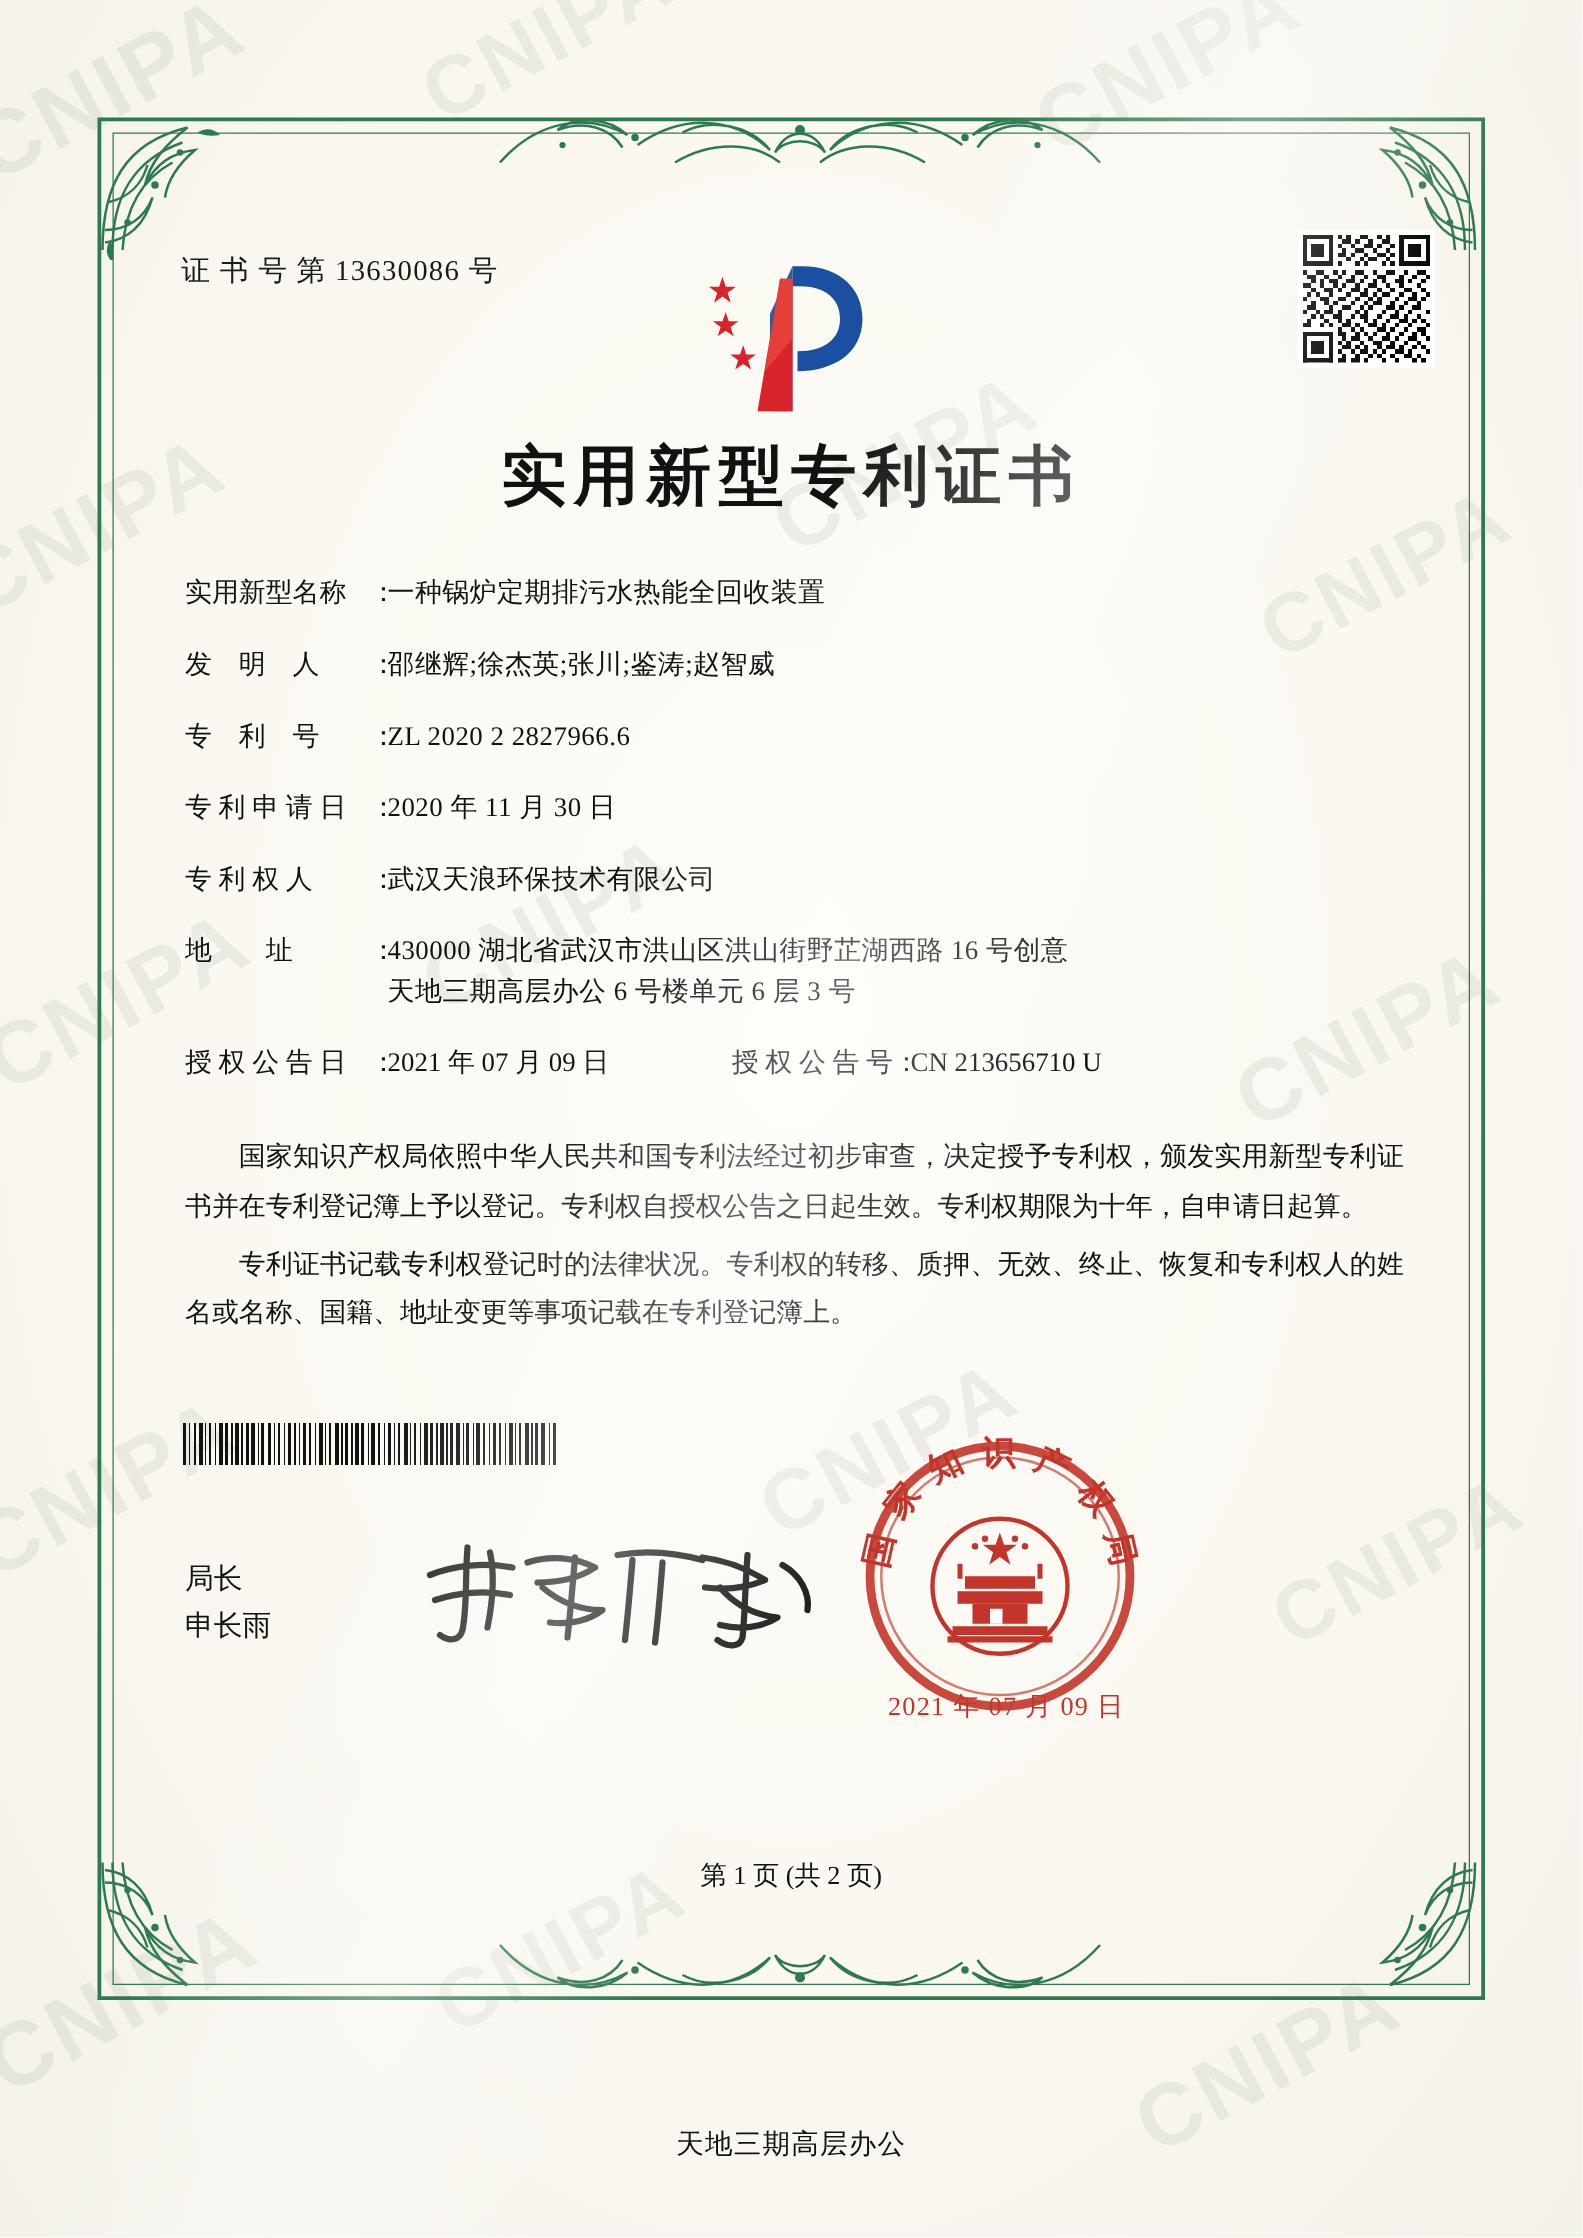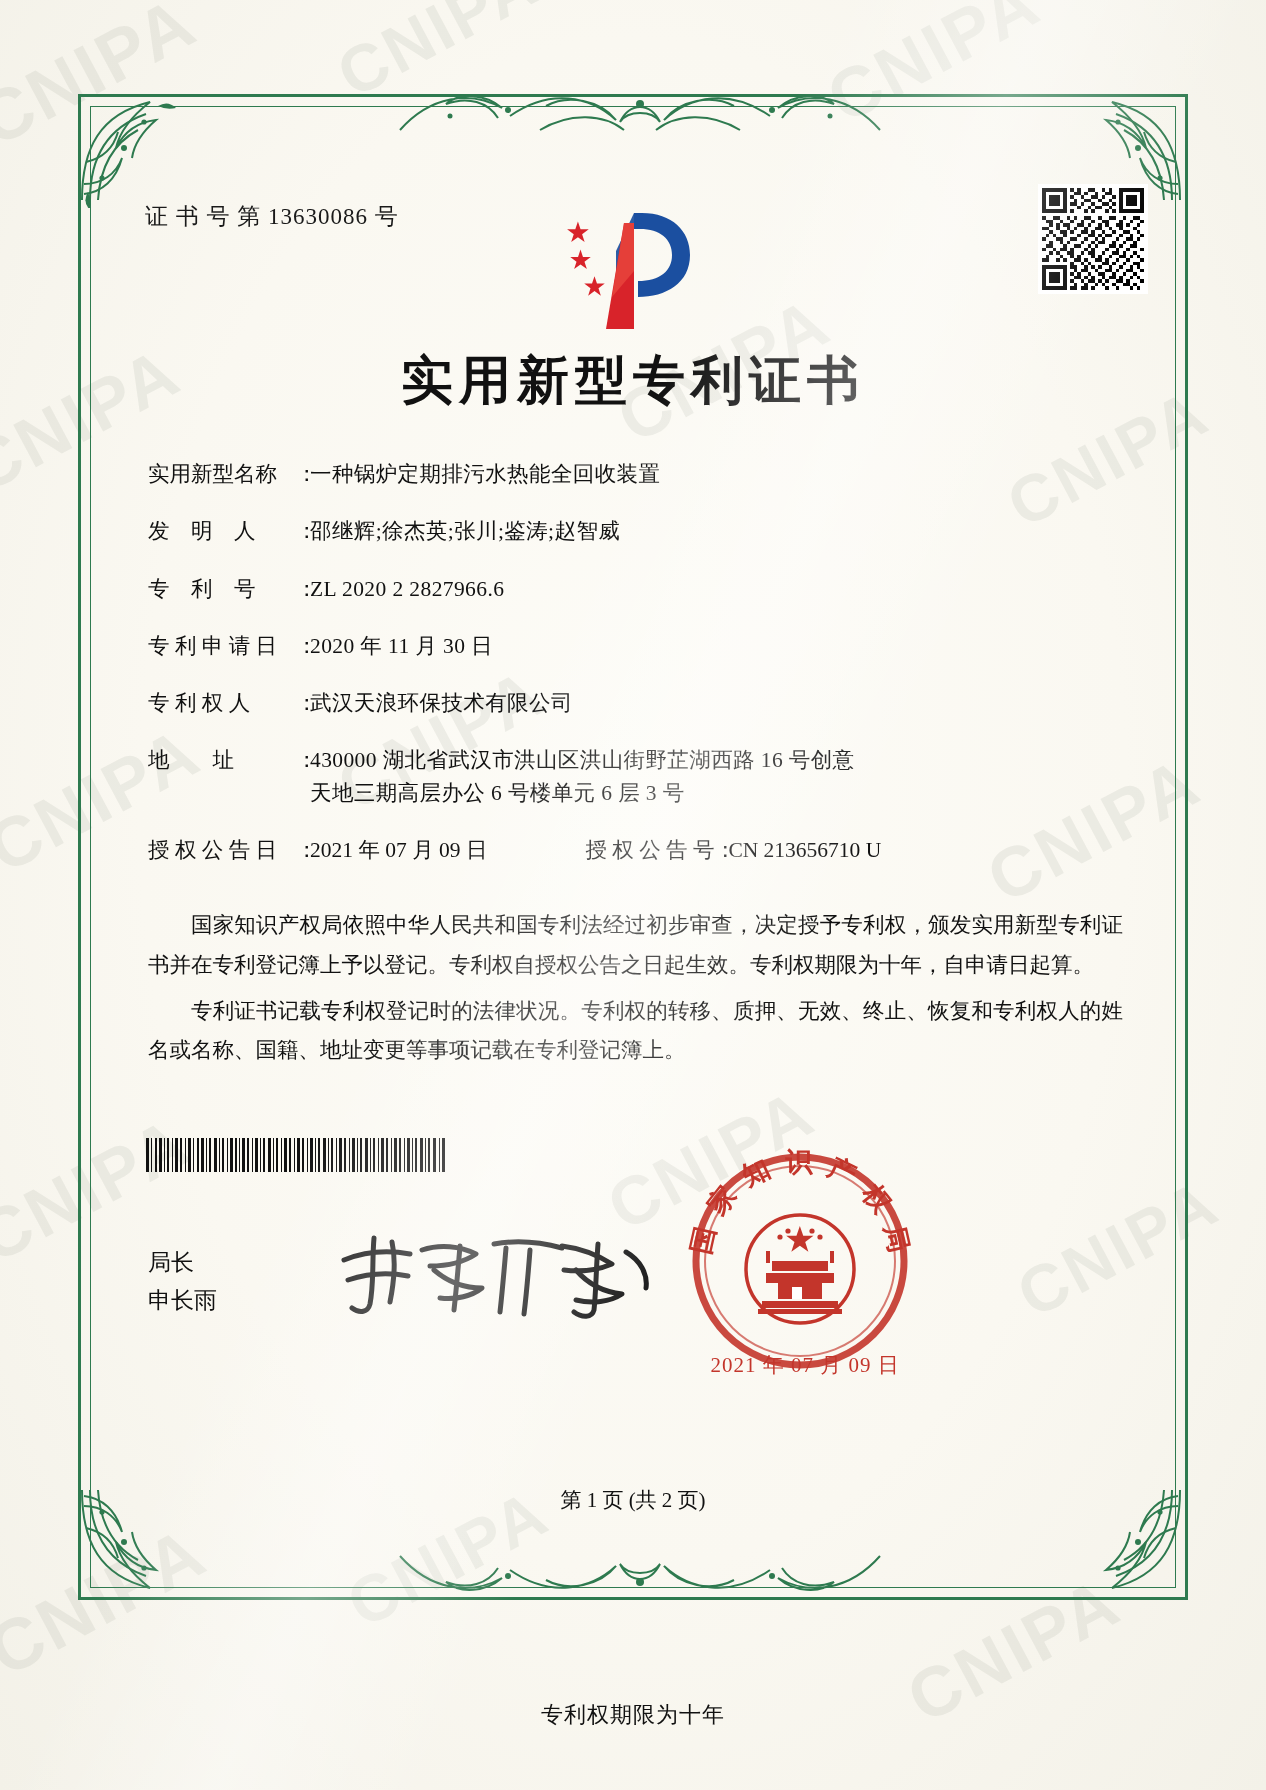--- a/index.html
+++ b/index.html
@@ -869,13 +869,13 @@
         </g>
       </svg>
     </div>
     <div class="seal-date">2021 年 07 月 09 日</div>
 
     <div class="page-num">第 1 页 (共 2 页)</div>
 
   </div>
 </div>
 
-<div class="footer-note">专利权期限为十年</div>
+<div class="footer-note">天地三期高层办公</div>
 
 </body></html>

